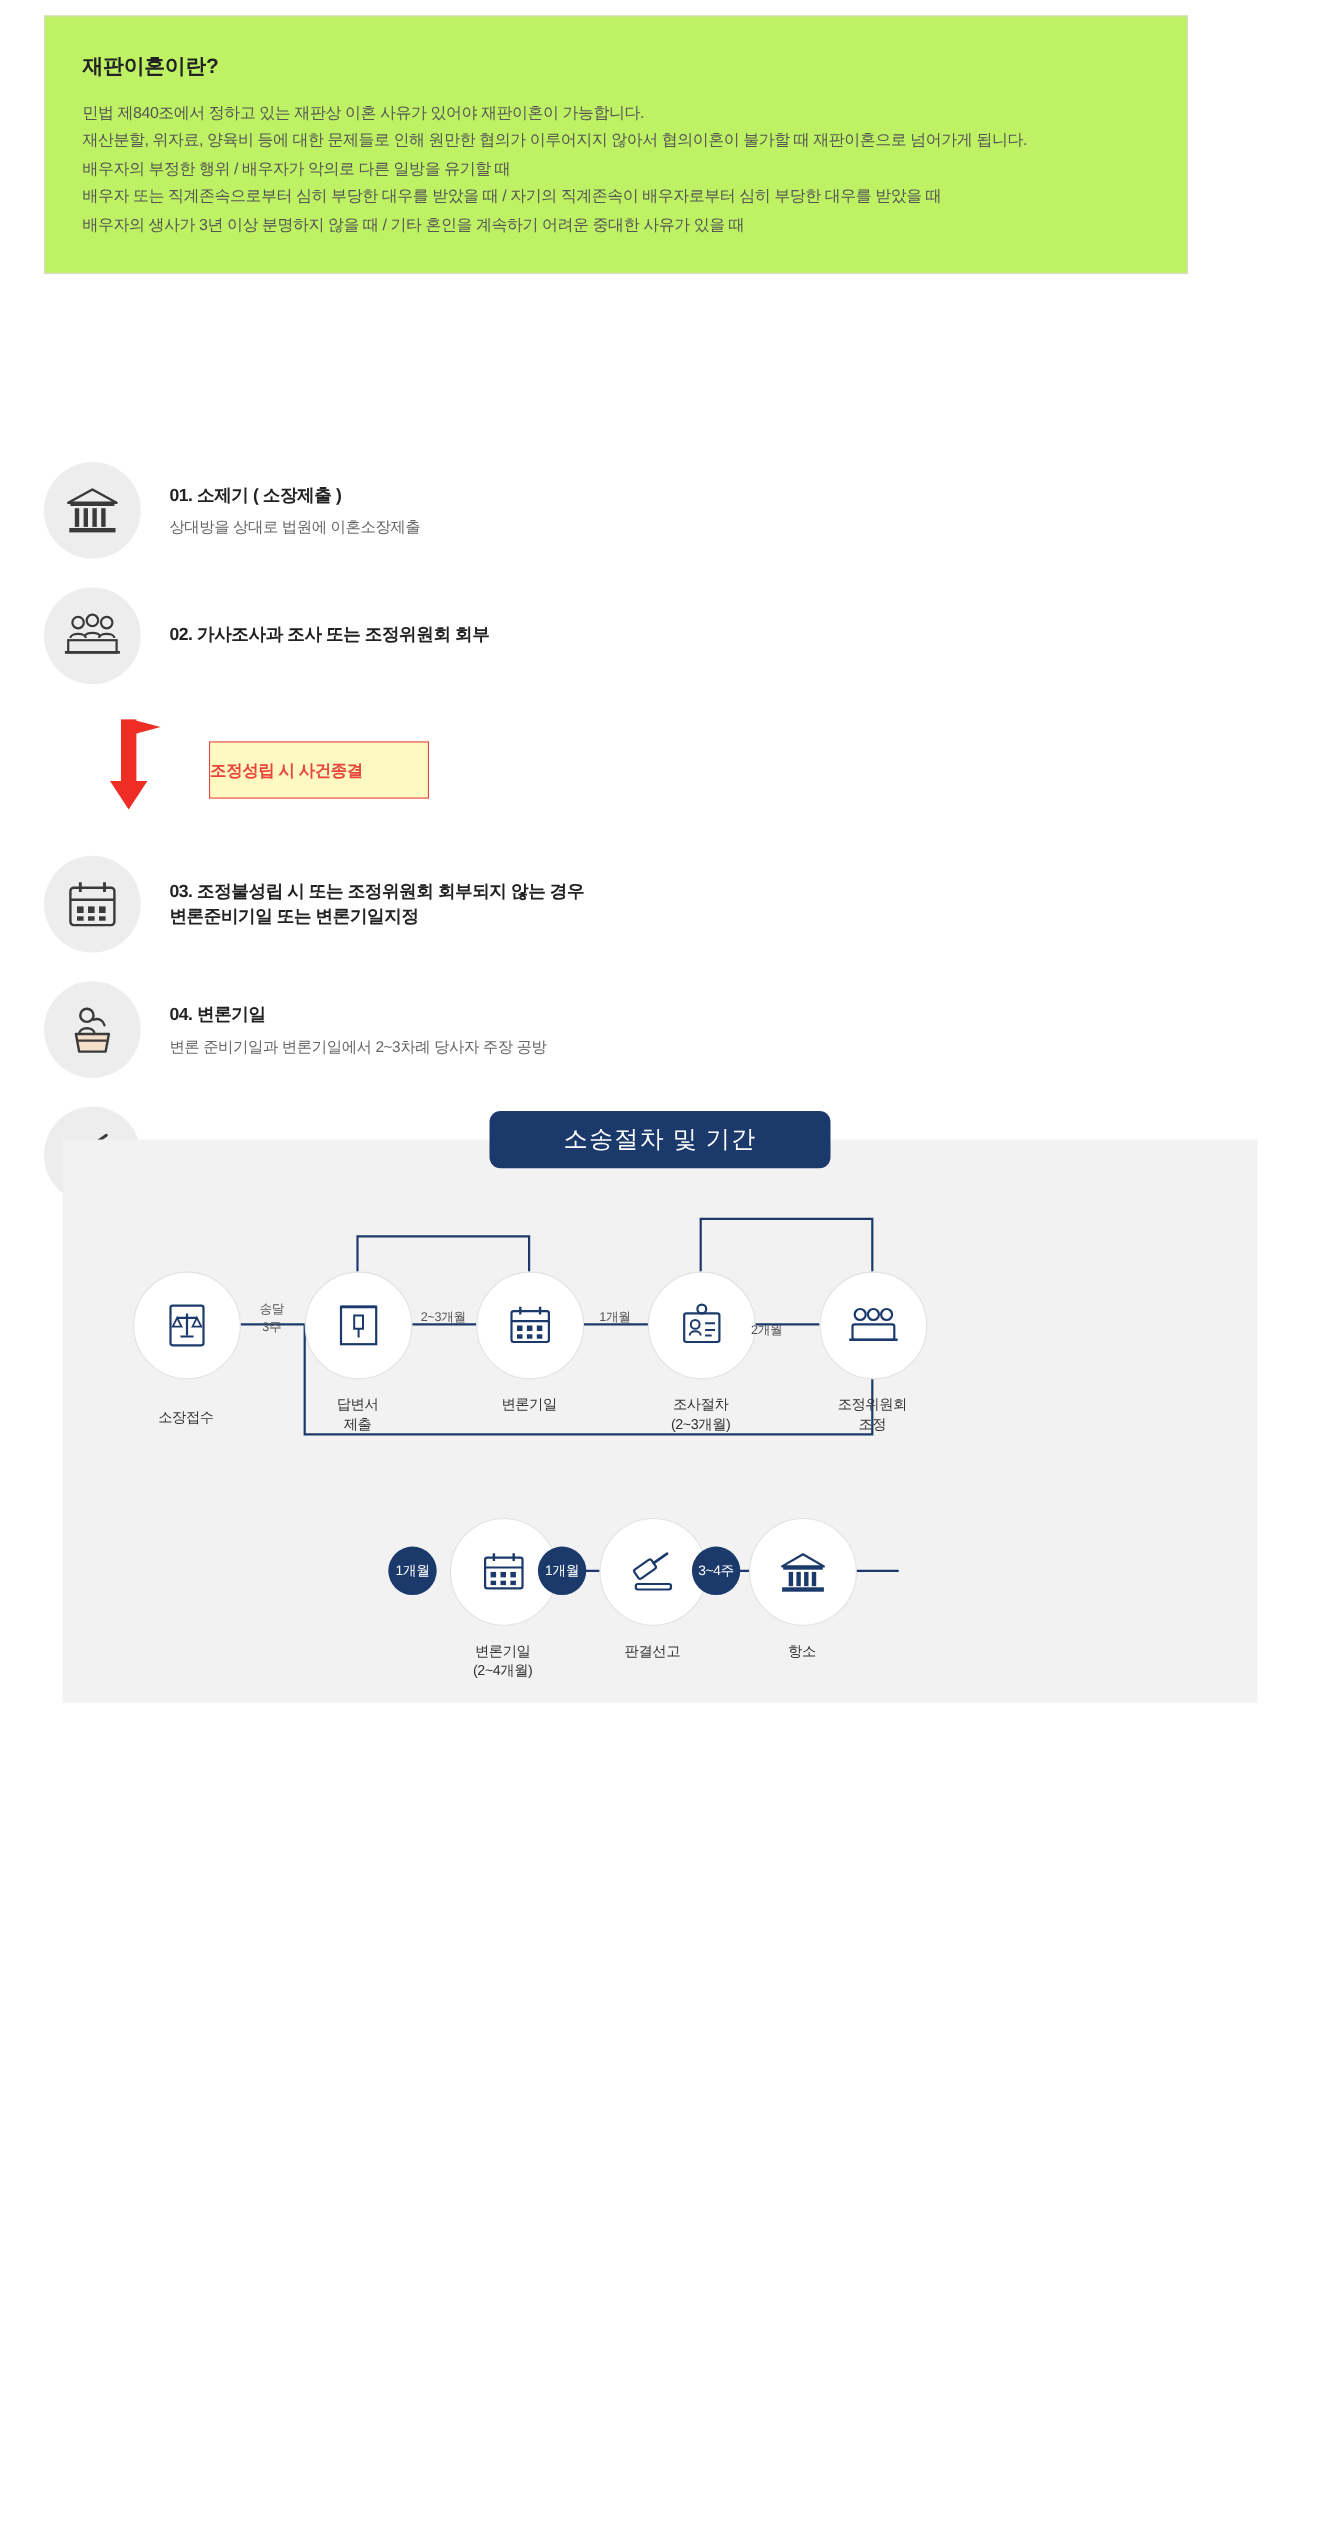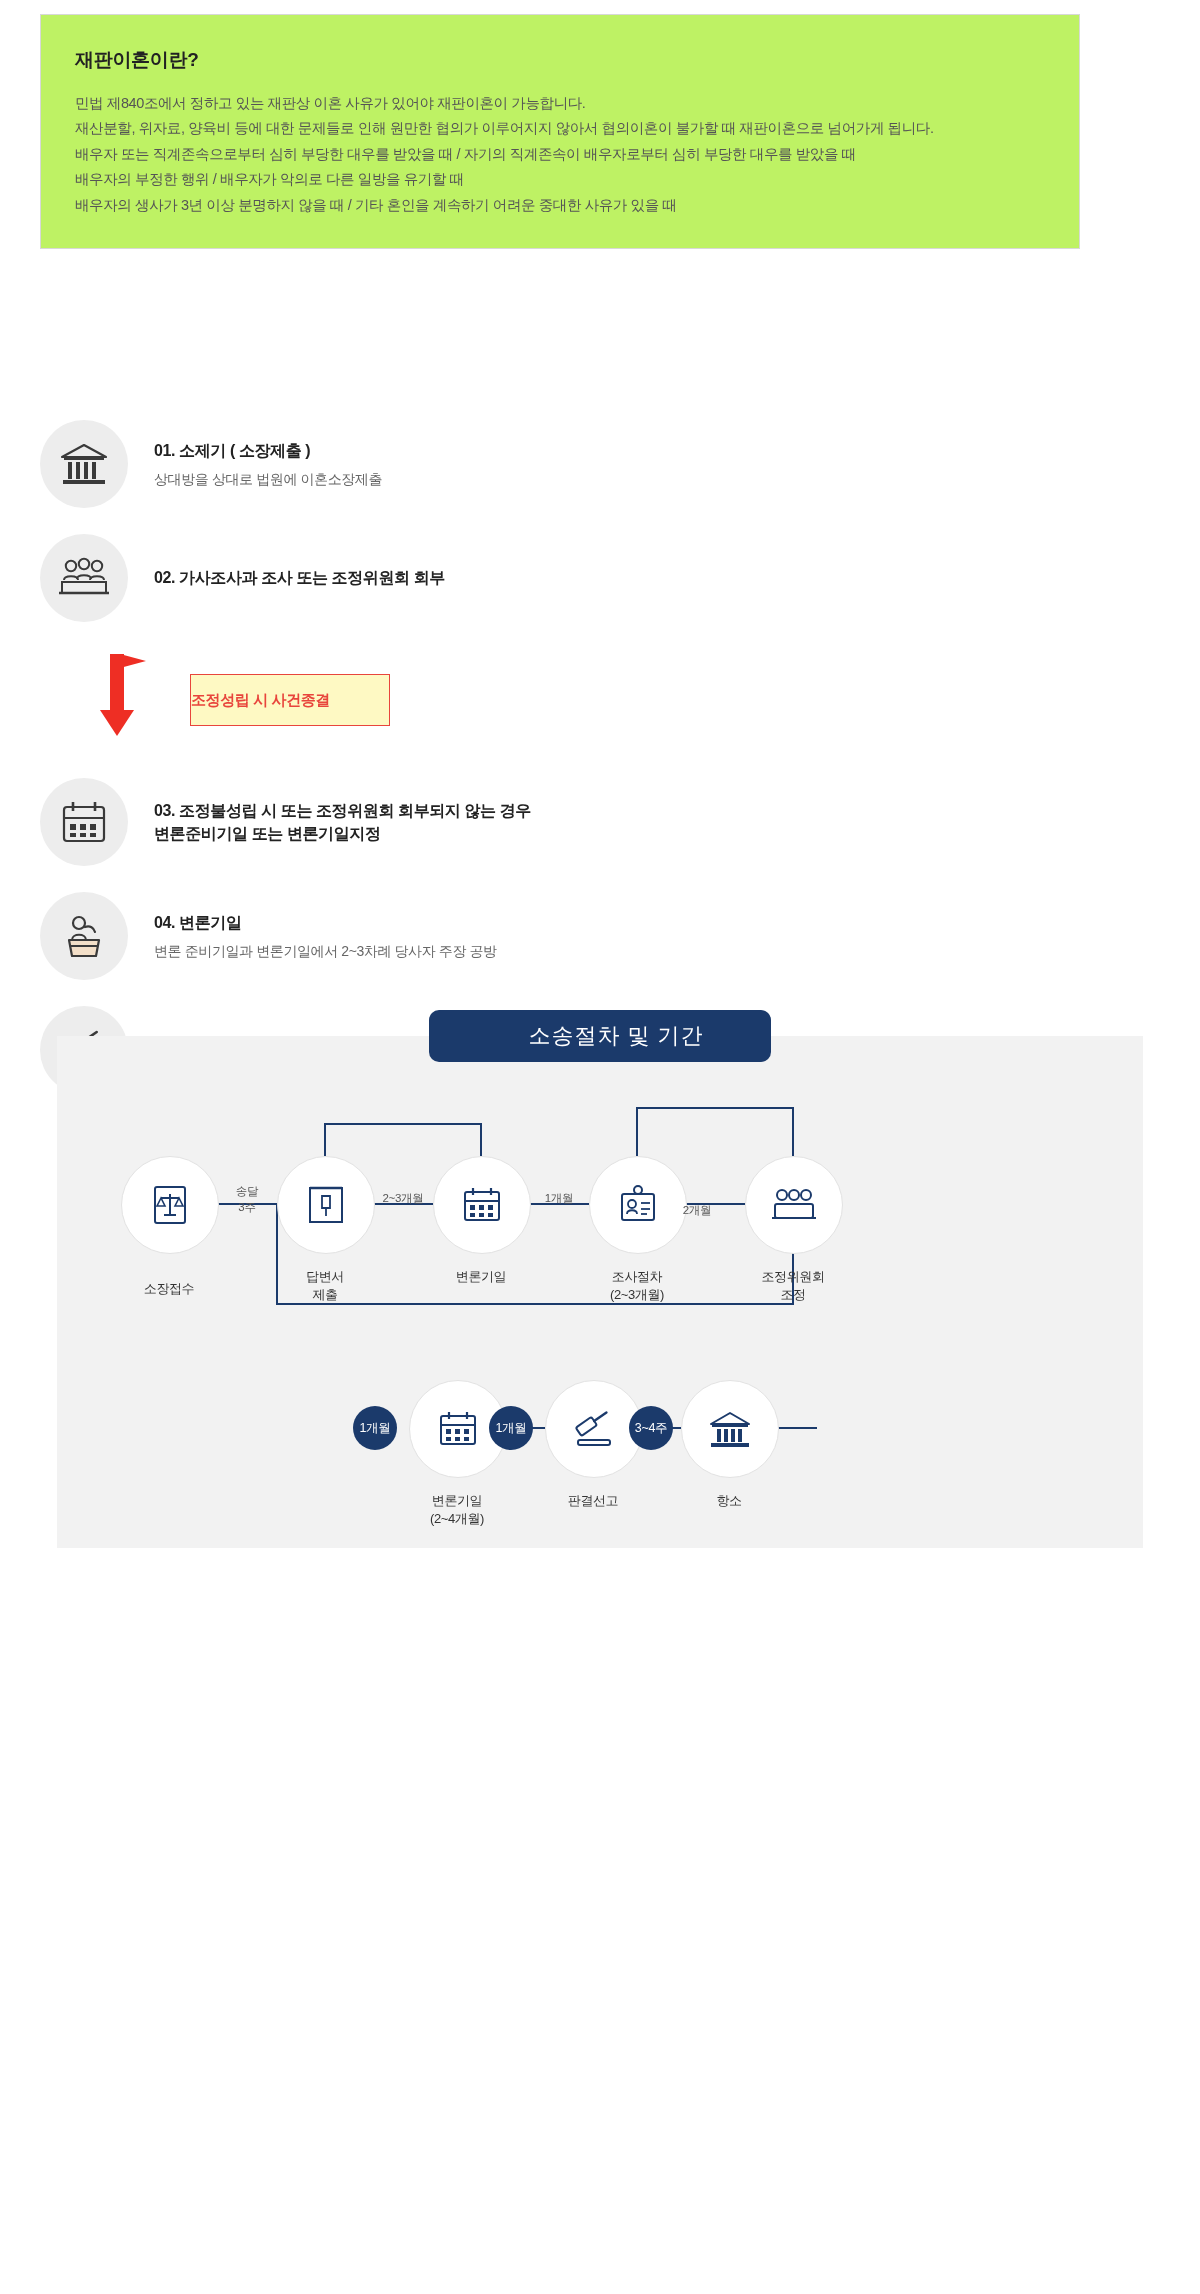--- a/index.html
+++ b/index.html
@@ -137,21 +137,20 @@
     margin: 0 auto;
     background: #1b3a6b;
     border-radius: 10px;
     display: flex;
     align-items: center;
     justify-content: center;
     color: #ffffff;
     font-size: 22px;
     letter-spacing: 1px;
     z-index: 3;
-    padding-left: 32px;
   }
   .flow-panel {
     position: relative;
     margin-top: -26px;
     width: 1086px;
     height: 512px;
     background: #f2f2f2;
     box-sizing: border-box;
   }
   .flow-svg {
@@ -210,22 +209,22 @@
 </style>
 </head>
 <body>
 
 <div class="page">
 
   <div class="intro-box">
     <div class="intro-title">재판이혼이란?</div>
     <div class="intro-line">민법 제840조에서 정하고 있는 재판상 이혼 사유가 있어야 재판이혼이 가능합니다.</div>
     <div class="intro-line">재산분할, 위자료, 양육비 등에 대한 문제들로 인해 원만한 협의가 이루어지지 않아서 협의이혼이 불가할 때 재판이혼으로 넘어가게 됩니다.</div>
+    <div class="intro-line">배우자의 부정한 행위  /  배우자가 악의로 다른 일방을 유기할 때</div>
     <div class="intro-line">배우자 또는 직계존속으로부터 심히 부당한 대우를 받았을 때  /  자기의 직계존속이 배우자로부터 심히 부당한 대우를 받았을 때</div>
-    <div class="intro-line">배우자의 부정한 행위  /  배우자가 악의로 다른 일방을 유기할 때</div>
     <div class="intro-line">배우자의 생사가 3년 이상 분명하지 않을 때  /  기타 혼인을 계속하기 어려운 중대한 사유가 있을 때</div>
   </div>
 
   <div class="steps">
 
     <div class="step">
       <div class="step-icon">
         <svg width="52" height="52" viewBox="0 0 52 52" aria-hidden="true">
           <polygon points="26,7 48,19 4,19" fill="none" stroke="#3a3a3a" stroke-width="2.2" stroke-linejoin="round"></polygon>
           <rect x="6" y="19" width="40" height="3" fill="#3a3a3a"></rect>

